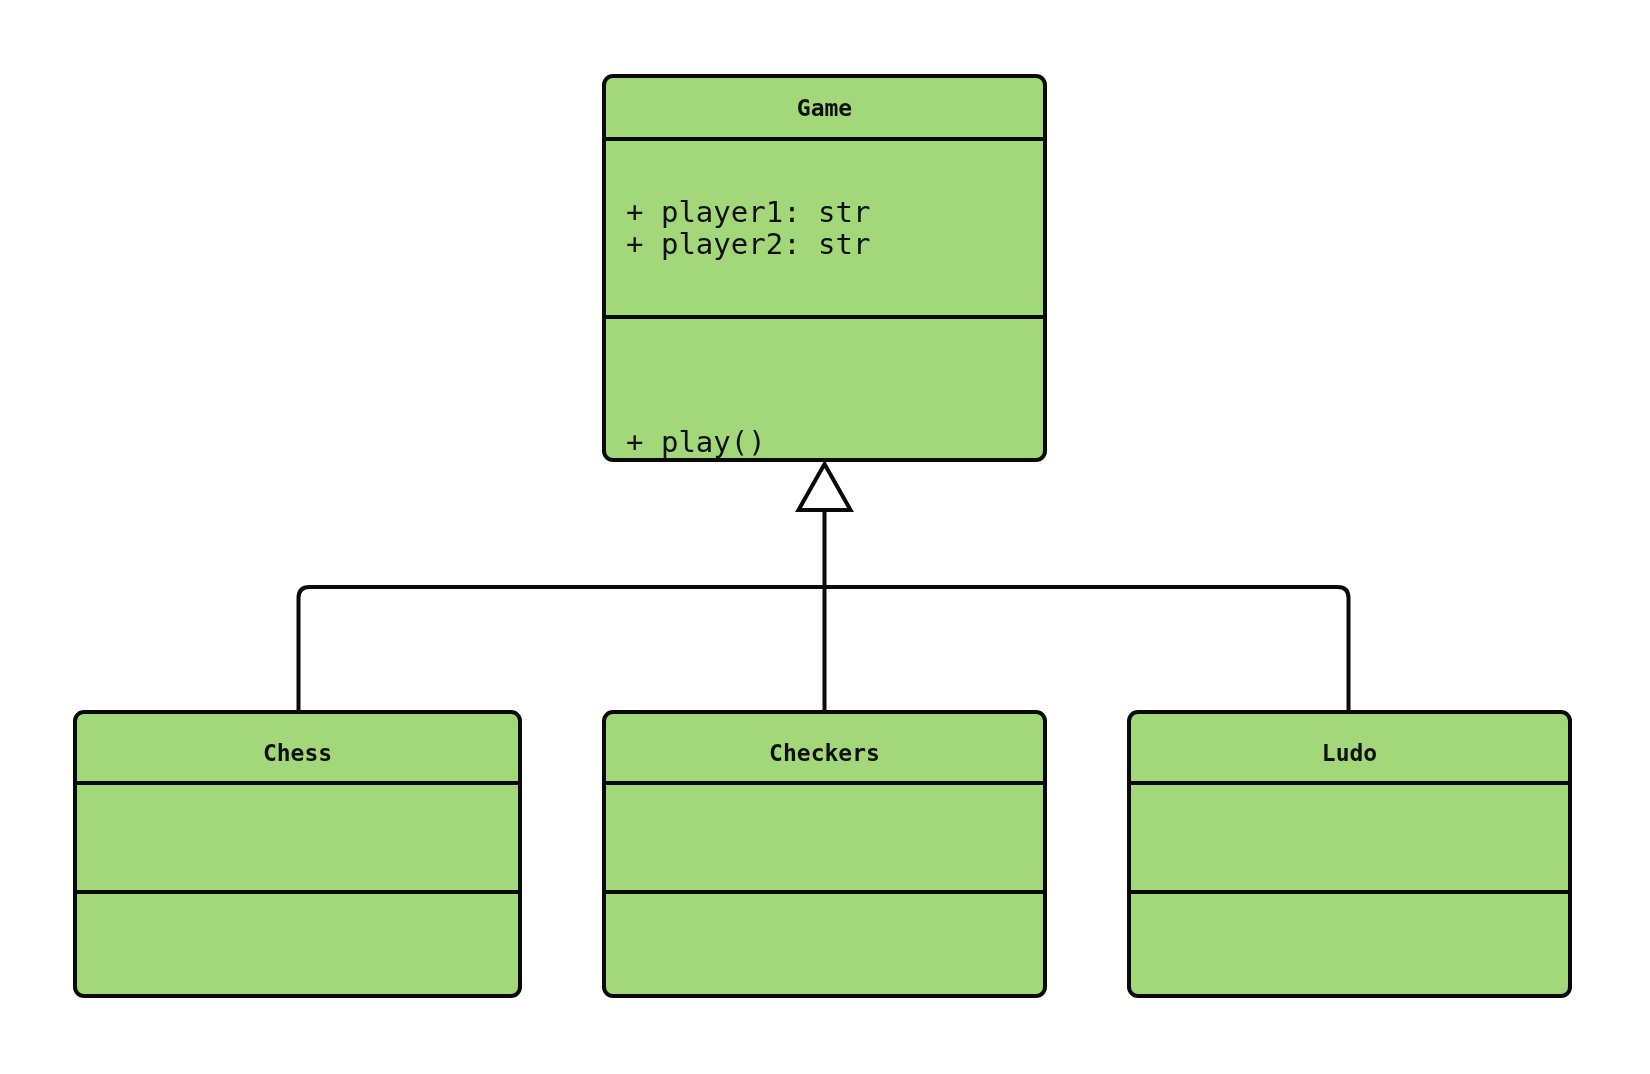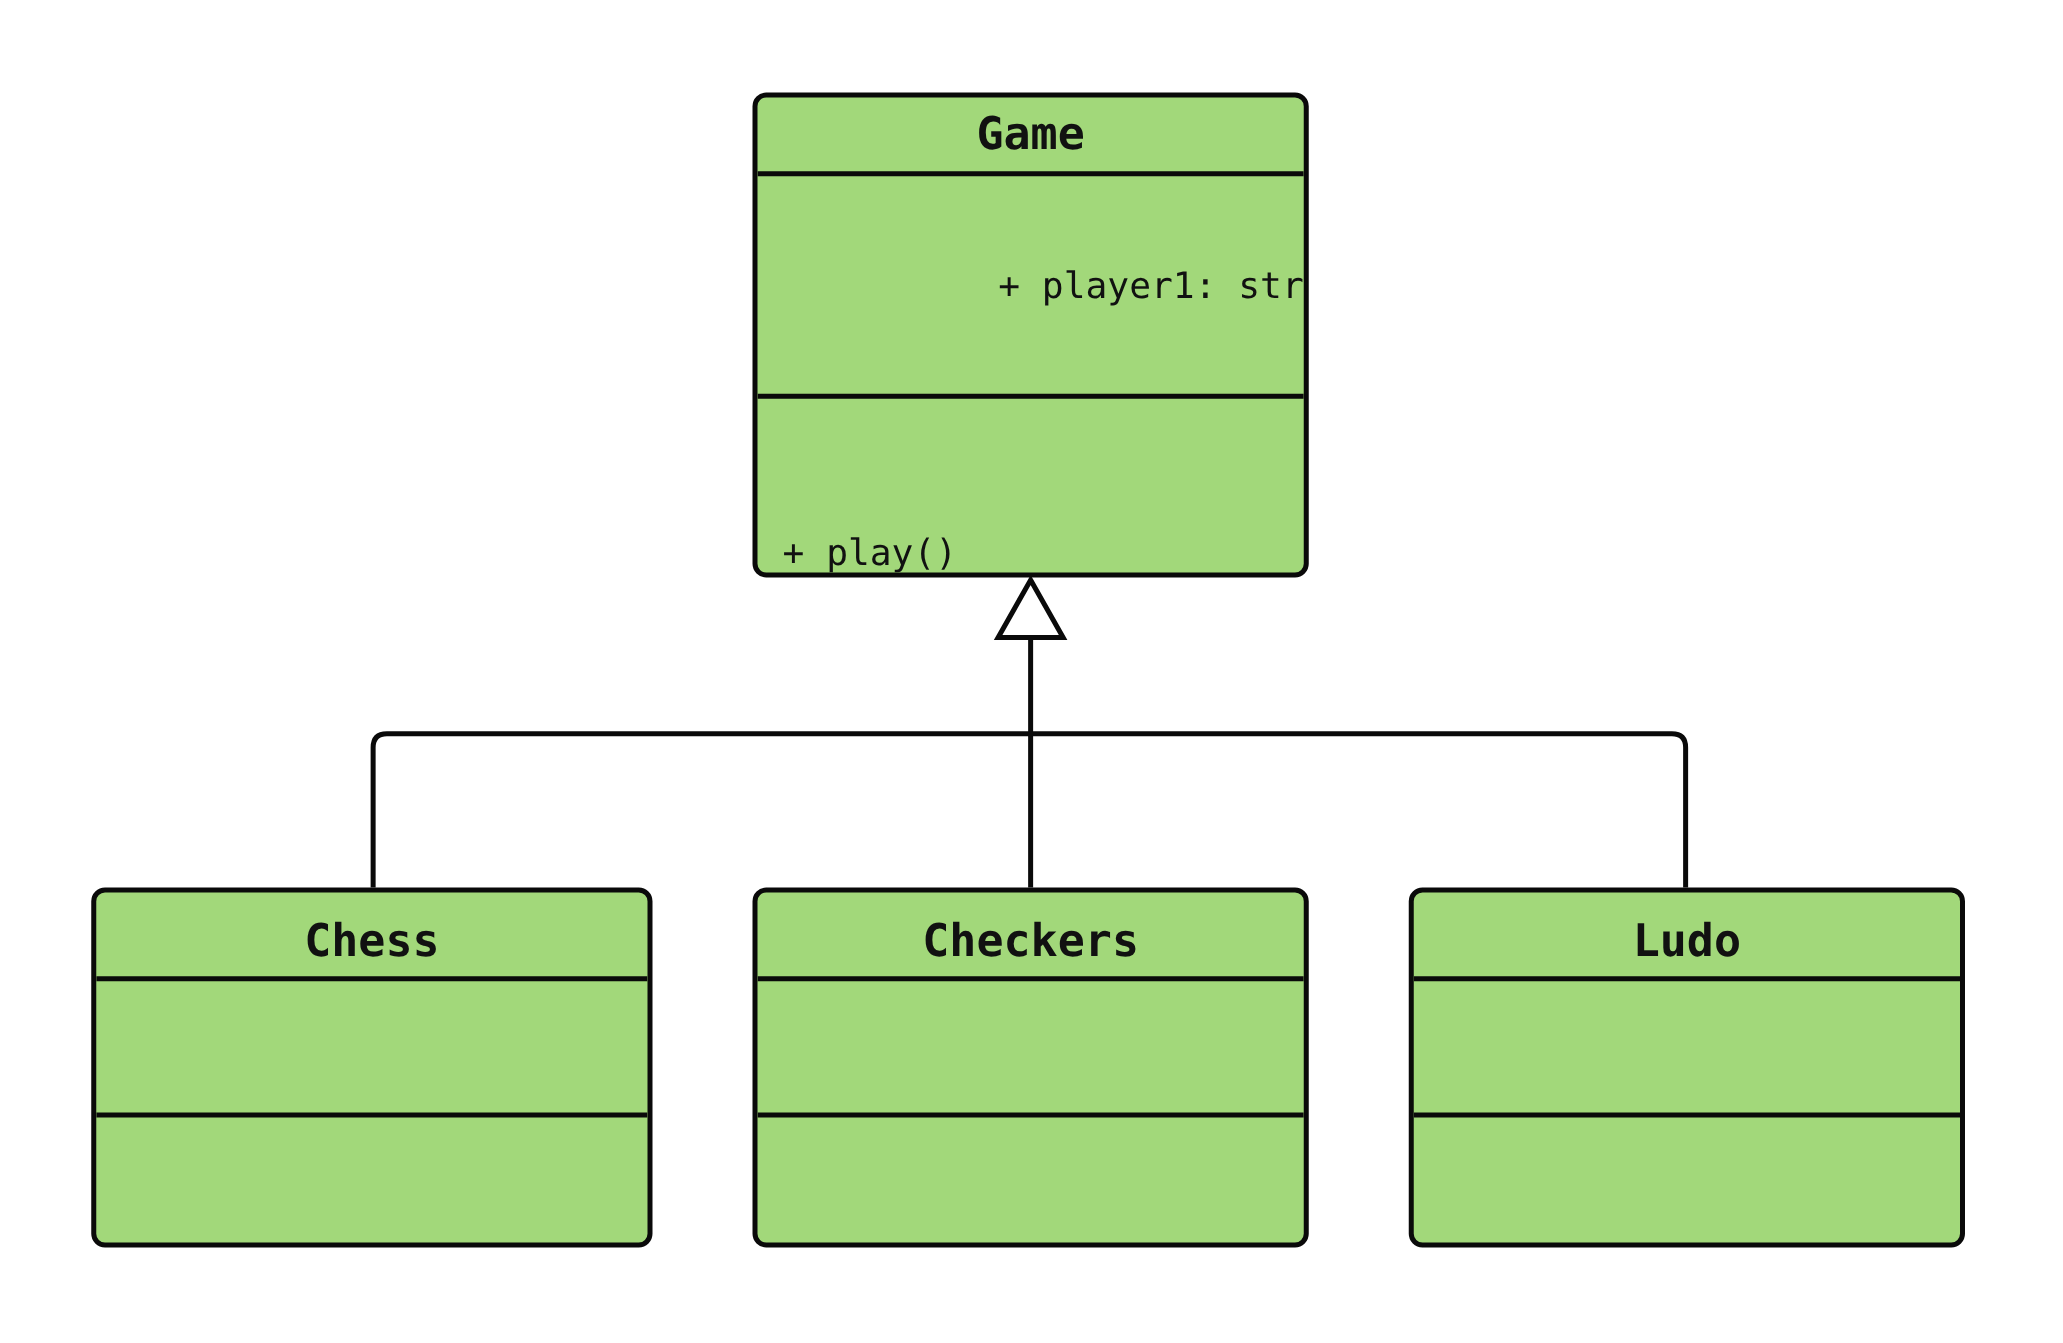--- a/index.html
+++ b/index.html
@@ -43,37 +43,37 @@
     border-radius: 11px;
     display: flex;
     flex-direction: column;
     overflow: hidden;
   }
   .class-title {
     display: flex;
     align-items: center;
     justify-content: center;
     font-weight: bold;
-    font-size: 36px;
+    font-size: 23px;
     letter-spacing: 0px;
   }
   .compartment {
     border-top: 4px solid var(--stroke);
     display: flex;
     flex-direction: column;
     justify-content: center;
     padding-left: 20px;
     font-size: 29px;
     line-height: 32px;
     white-space: pre;
   }
   
   #class-game { left: 602px; top: 74px; width: 445px; height: 388px; }
   #class-game .class-title { height: 59px; }
-  #class-game .attrs   { height: 178px; align-items: flex-end; }
+  #class-game .attrs   { height: 178px; }
   #class-game .methods { height: 143px; justify-content: flex-end; }
   
   .child-box { top: 710px; width: 445px; height: 288px; }
   #class-chess    { left: 73px; width: 449px; }
   #class-checkers { left: 602px; }
   #class-ludo     { left: 1127px; }
   .child-box .class-title { height: 56px; margin-top: 12px; }
   .child-box .attrs   { height: 112px; }
   .child-box .methods { height: 107px; }
 </style>
@@ -88,20 +88,21 @@
 
     <path class="edge" d="M 298.5 710 L 298.5 598 Q 298.5 587 309.5 587 L 1337.5 587 Q 1348.5 587 1348.5 598 L 1348.5 710"></path>
 
     <path class="arrowhead" d="M 824.5 464 L 850.5 510 L 798.5 510 Z"></path>
   </svg>
 
   <div class="class-box" id="class-game">
     <div class="class-title">Game</div>
     <div class="compartment attrs">
       <div>+ player1: str</div>
+      <div>+ player2: str</div>
     </div>
     <div class="compartment methods">
       <div>+ play()</div>
     </div>
   </div>
 
   <div class="class-box child-box" id="class-chess">
     <div class="class-title">Chess</div>
     <div class="compartment attrs"></div>
     <div class="compartment methods"></div>

